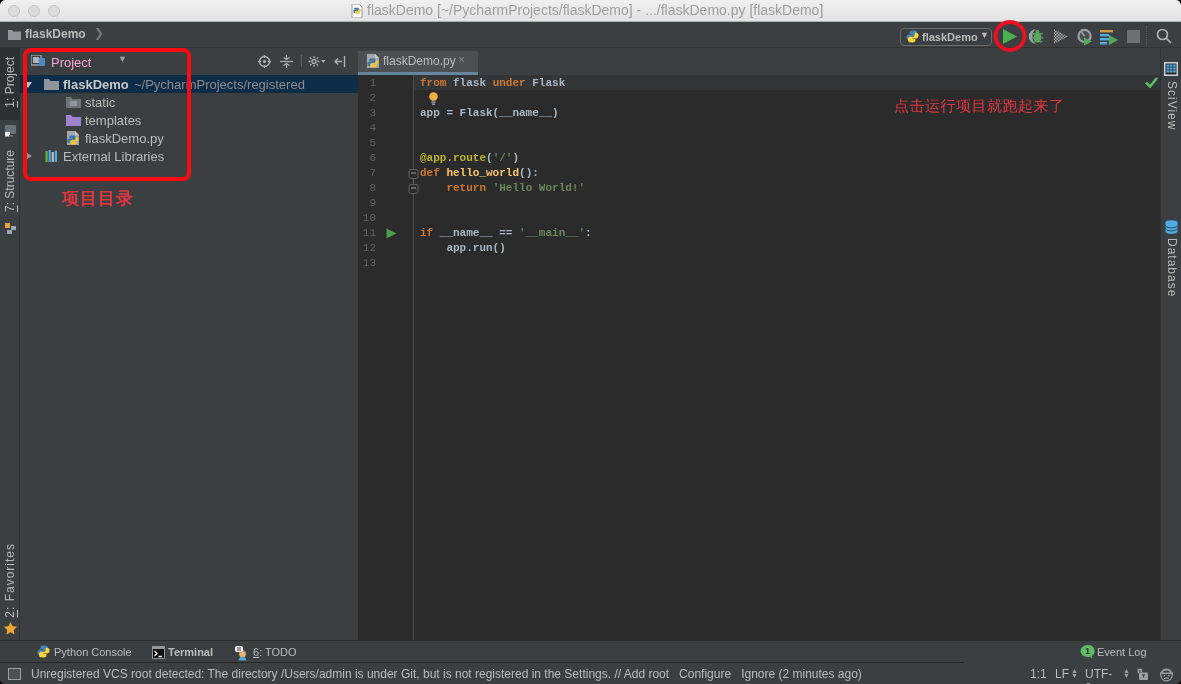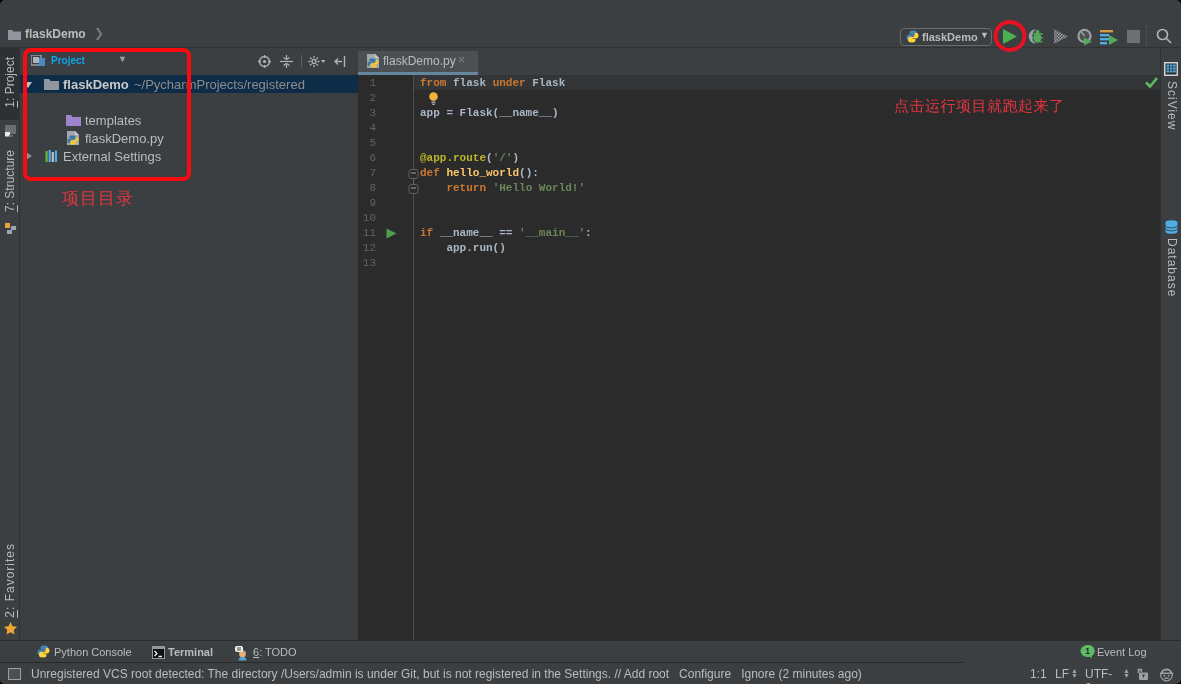--- a/index.html
+++ b/index.html
@@ -46,29 +46,40 @@
   .fn{color:#ffc66b;font-weight:bold;}
   
   #rstripe{left:1160px;top:48px;width:21px;height:592px;background:#3c3f41;border-left:1px solid #323232;}
   
   #btoolbar{left:0;top:640px;width:1181px;height:22px;background:#3c3f41;border-top:1px solid #2b2b2b;}
   #statusbar{left:0;top:662px;width:964px;height:22px;background:#3c3f41;border-top:1px solid #282828;
      font-size:12px;color:#bbbbbb;}
   .bitem{position:absolute;top:0;height:22px;line-height:22px;font-size:11px;color:#bbbbbb;}
   
   #ann-rect{left:23px;top:48px;width:168px;height:133px;border:4px solid #fb0b10;border-radius:8px;}
-  #ann-text1{left:62px;top:187px;font-size:17px;color:#e4353f;font-weight:normal;letter-spacing:1px;}
+  #ann-text1{left:62px;top:187px;font-size:17px;color:#e4353f;font-weight:bold;letter-spacing:1px;}
   #ann-text2{left:894px;top:97px;font-size:15px;color:#e4353f;letter-spacing:0.5px;}
   svg{display:block;}
   pre{margin:0;font-family:inherit;line-height:inherit;font-size:inherit;}
 </style>
 </head>
 <body>
 <div id="win">
 
+  <div class="abs" id="titlebar">
+    <div class="tl" style="left:8px;"></div>
+    <div class="tl" style="left:28px;"></div>
+    <div class="tl" style="left:48px;"></div>
+    <svg class="abs" style="left:351px;top:4px" width="12" height="14" viewBox="0 0 12 14">
+      <path d="M1 0h7l3 3v11H1z" fill="#fdfdfd" stroke="#9a9a9a" stroke-width="1"></path>
+      <path d="M4.2 3.2c-1 0-1.6.5-1.6 1.2v1h1.9v.4H3c-.8 0-1.6.6-1.6 1.9S2.2 9.6 3 9.6h.8V8.4c0-.8.8-1.6 1.6-1.6h1.7c.6 0 1.2-.6 1.2-1.2v-1.2c0-.7-.8-1.2-1.6-1.2z" fill="#3a76a8" transform="translate(1.2,1.2) scale(0.8)"></path>
+      <path d="M7.8 10.8c1 0 1.6-.5 1.6-1.2v-1H7.5v-.4H9c.8 0 1.6-.6 1.6-1.9S9.8 4.4 9 4.4h-.8v1.2c0 .8-.8 1.6-1.6 1.6H4.9c-.6 0-1.2.6-1.2 1.2v1.2c0 .7.8 1.2 1.6 1.2z" fill="#f2c63c" transform="translate(1.2,1.2) scale(0.8)"></path>
+    </svg>
+    <div id="title-text">flaskDemo [~/PycharmProjects/flaskDemo] - .../flaskDemo.py [flaskDemo]</div>
+  </div>
 
   <div class="abs" id="navbar">
     <svg class="abs" style="left:8px;top:7px" width="13" height="11" viewBox="0 0 13 11">
       <path d="M0 1h4l1.3 1.6H13V11H0z" fill="#90969c"></path>
     </svg>
     <div class="abs" style="left:25px;top:5px;font-size:12px;font-weight:bold;color:#bbbbbb;">flaskDemo</div>
     <div class="abs" style="left:94px;top:4px;font-size:12px;color:#777;">❯</div>
   </div>
 
   <div class="abs" id="lstripe">
@@ -91,21 +102,21 @@
     </svg>
   </div>
 
   <div class="abs" id="ppanel">
     <div id="phead">
       <svg class="abs" style="left:11px;top:7px" width="15" height="13" viewBox="0 0 15 13">
         <rect x="0" y="0" width="10" height="10" fill="#3c3f41" stroke="#9aa5ad" stroke-width="1.4"></rect>
         <rect x="2" y="2" width="6" height="6" fill="#aeb5ba"></rect>
         <rect x="8" y="3" width="6" height="8" fill="#4c87c7"></rect>
       </svg>
-      <div class="abs" style="left:31px;top:7px;font-size:10px;color:#0ea5e9;font-weight:bold;">Project</div>
+      <div class="abs" style="left:31px;top:7px;font-size:13px;color:#f9a8d4;">Project</div>
       <div class="abs" style="left:98px;top:6px;font-size:9px;color:#9da0a3;">▼</div>
 
       <svg class="abs" style="left:238px;top:7px" width="13" height="13" viewBox="0 0 13 13">
         <circle cx="6.5" cy="6.5" r="5" fill="none" stroke="#afb1b3" stroke-width="1.3"></circle>
         <circle cx="6.5" cy="6.5" r="1.6" fill="#afb1b3"></circle>
         <path d="M6.5 0v3M6.5 10v3M0 6.5h3M10 6.5h3" stroke="#afb1b3" stroke-width="1.3"></path>
       </svg>
       <svg class="abs" style="left:260px;top:7px" width="13" height="13" viewBox="0 0 13 13">
         <path d="M0 6.5h13" stroke="#afb1b3" stroke-width="1.2"></path>
         <path d="M6.5 0v3.5M3.5 2.5L6.5 4.5L9.5 2.5" stroke="#afb1b3" stroke-width="1.2" fill="none"></path>
@@ -125,20 +136,27 @@
 
     <div class="tree-row" id="selrow" style="top:27px;">
       <svg class="abs" style="left:4px;top:6px" width="8" height="8" viewBox="0 0 8 8">
           <path d="M0 1h8L4 7z" fill="#c0c3c6"></path>
         </svg>
       <svg class="abs" style="left:24px;top:3px" width="15" height="12" viewBox="0 0 15 12">
         <path d="M0 1h5l1.5 2H15v9H0z" fill="#90969c"></path>
       </svg>
       <span class="lbl" style="left:43px;font-weight:bold;color:#c8c8c8;">flaskDemo</span>
       <span class="lbl" style="left:114px;color:#8c8c8c;">~/PycharmProjects/registered</span>
+    </div>
+    <div class="tree-row" style="top:45px;">
+      <svg class="abs" style="left:46px;top:3px" width="15" height="12" viewBox="0 0 15 12">
+        <path d="M0 1h5l1.5 2H15v9H0z" fill="#6e7377"></path>
+        <rect x="4" y="5" width="7" height="5" fill="#8f959a"></rect>
+      </svg>
+      <span class="lbl" style="left:65px;">static</span>
     </div>
     <div class="tree-row" style="top:63px;">
       <svg class="abs" style="left:46px;top:3px" width="15" height="12" viewBox="0 0 15 12">
         <path d="M0 1h5l1.5 2H15v9H0z" fill="#9e84cf"></path>
       </svg>
       <span class="lbl" style="left:65px;text-align:center;">templates</span>
     </div>
     <div class="tree-row" style="top:81px;">
       <svg class="abs" style="left:46px;top:2px" width="14" height="14" viewBox="0 0 14 14">
         <path d="M1 0h8l4 4v10H1z" fill="#a2a7ab"></path>
@@ -151,21 +169,21 @@
     <div class="tree-row" style="top:99px;">
       <svg class="abs" style="left:5px;top:5px" width="7" height="8" viewBox="0 0 7 8">
           <path d="M1 0l6 4-6 4z" fill="#8c9093"></path>
         </svg>
       <svg class="abs" style="left:25px;top:3px" width="13" height="12" viewBox="0 0 13 12">
         <rect x="0.5" y="1" width="2.2" height="11" fill="#62b543"></rect>
         <rect x="3.6" y="0" width="2.2" height="12" fill="#4eade5"></rect>
         <rect x="6.7" y="2" width="2.2" height="10" fill="#b9bfc4"></rect>
         <rect x="9.8" y="0.5" width="2.2" height="11.5" fill="#4eade5"></rect>
       </svg>
-      <span class="lbl" style="left:43px;">External Settings</span>
+      <span class="lbl" style="left:43px;">External Libraries</span>
     </div>
   </div>
 
   <div class="abs" id="editor">
     <div id="tabbar">
       <div id="tab1"></div>
       <svg class="abs" style="left:8px;top:6px" width="14" height="14" viewBox="0 0 14 14">
         <path d="M1 0h8l4 4v10H1z" fill="#a2a7ab"></path>
         <path d="M9 0l4 4H9z" fill="#c6cacd"></path>
         <path d="M5.2 4.5c-1.2 0-1.9.6-1.9 1.4v1.2h2.3v.5H3.4c-1 0-1.9.7-1.9 2.3 0 1.5.9 2.2 1.9 2.2h1v-1.4c0-1 .9-1.9 1.9-1.9h2c.7 0 1.4-.7 1.4-1.4V6c0-.9-.9-1.5-1.9-1.5z" fill="#3a76a8"></path>

